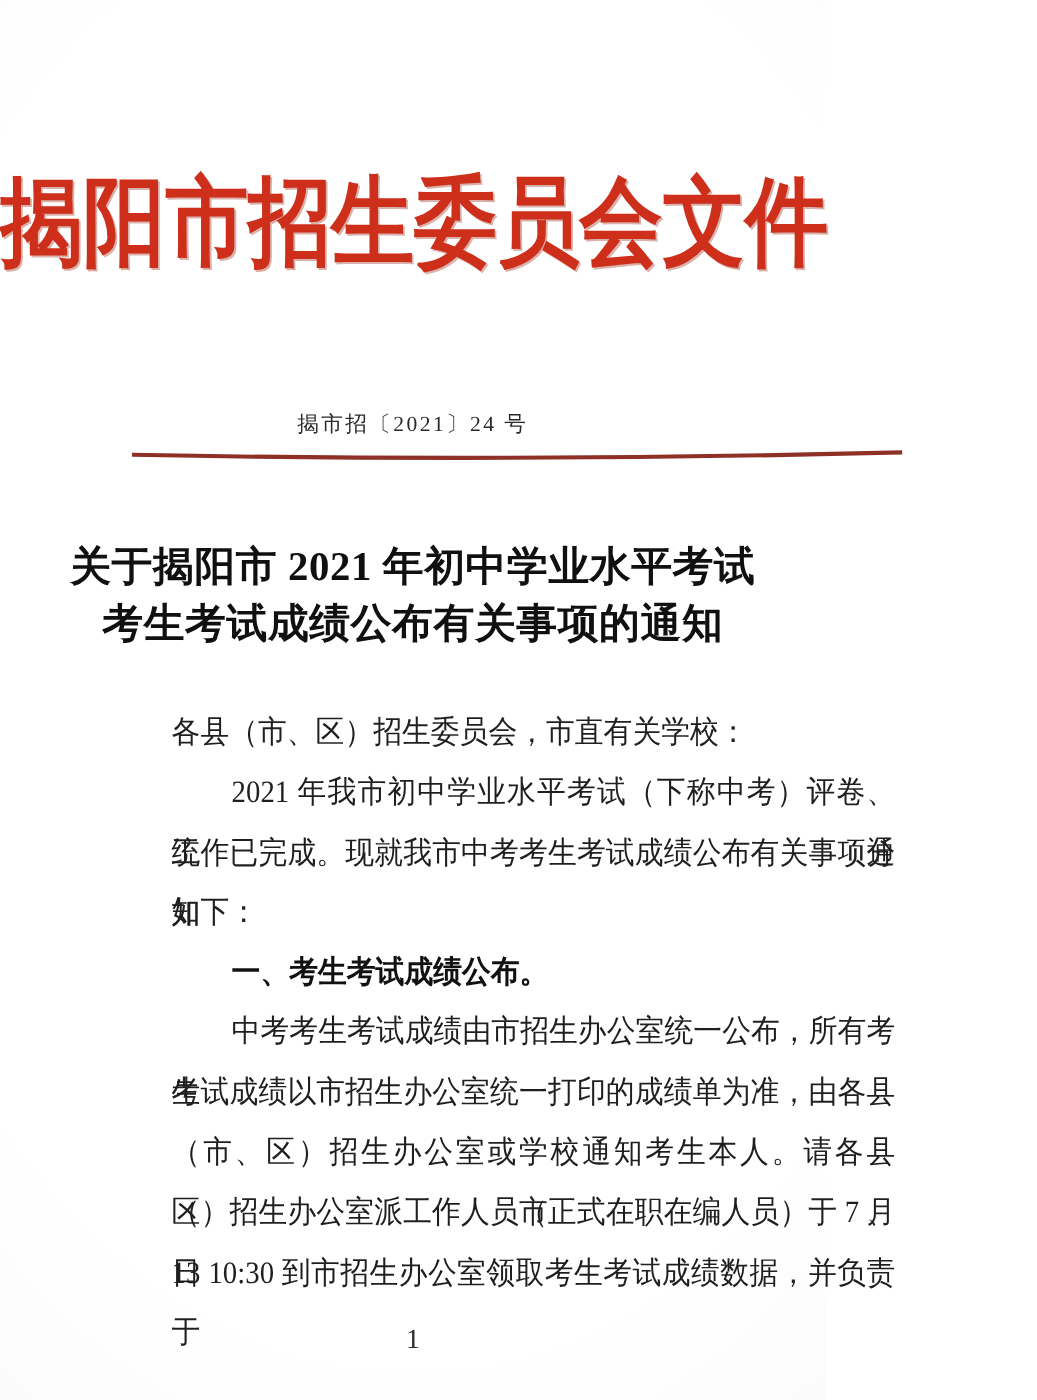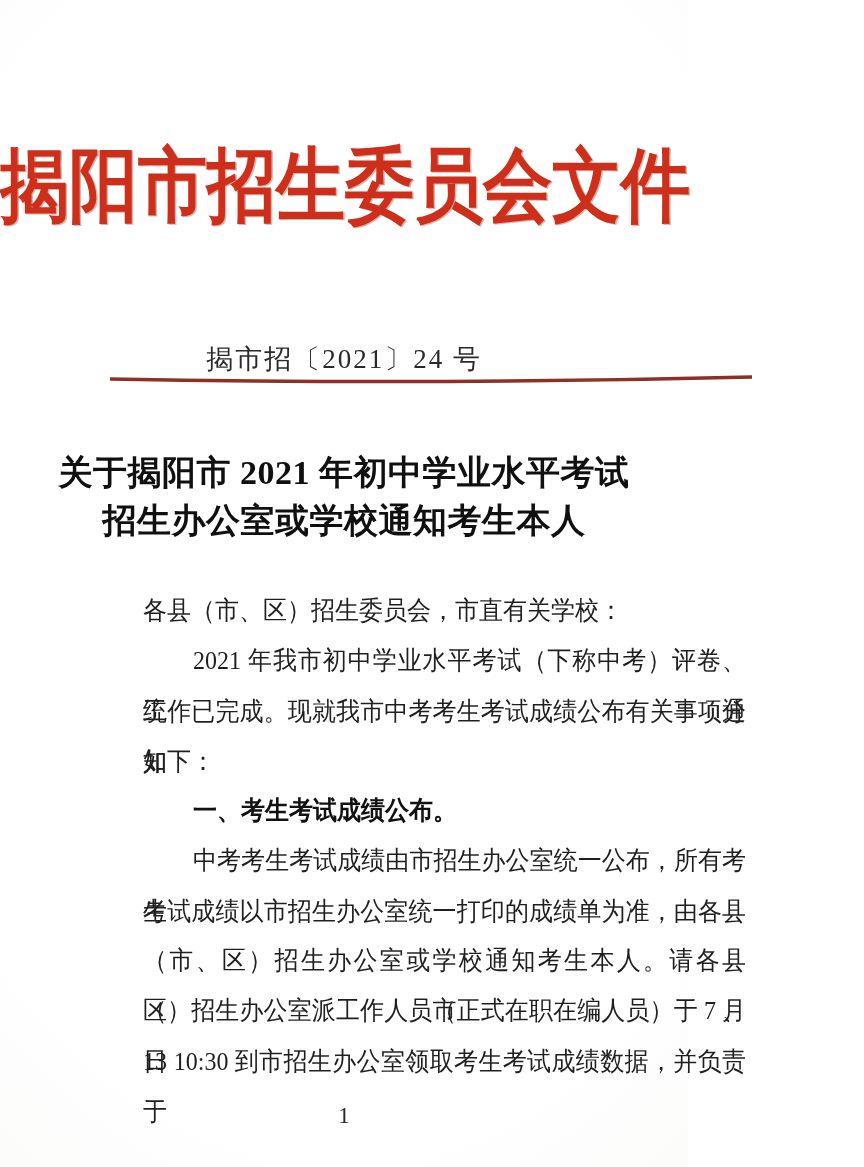--- a/index.html
+++ b/index.html
@@ -32,21 +32,21 @@
     transform-origin: top center;
     text-shadow: 1.5px 1.5px 0 rgba(150, 34, 18, 0.35);
   }
   
   .doc-number {
     position: absolute;
     top: 341px;
     left: 0;
     width: 100%;
     text-align: center;
-    font-size: 27px;
+    font-size: 18px;
     letter-spacing: 2px;
     color: #2a2a2a;
     white-space: nowrap;
   }
   
   .red-rule {
     position: absolute;
     top: 374px;
     left: 110px;
     display: block;
@@ -111,21 +111,21 @@
   <div class="red-header">揭阳市招生委员会文件</div>
 
   <div class="doc-number">揭市招〔2021〕24 号</div>
 
   <svg class="red-rule" width="642" height="14" viewBox="0 0 642 14" aria-hidden="true">
     <path d="M0,5 Q321,11 642,3" stroke="#8e3026" stroke-width="3.4" fill="none"></path>
   </svg>
 
   <div class="doc-title">
     <div>关于揭阳市 2021 年初中学业水平考试</div>
-    <div>招生办公室或学校通知考生本人</div>
+    <div>考生考试成绩公布有关事项的通知</div>
   </div>
 
   <div class="body-block">
     <div class="line">各县（市、区）招生委员会，市直有关学校：</div>
     <div class="line just indent">2021 年我市初中学业水平考试（下称中考）评卷、统分</div>
     <div class="line just">工作已完成。现就我市中考考生考试成绩公布有关事项通知</div>
     <div class="line">如下：</div>
     <div class="line bold-head indent">一、考生考试成绩公布。</div>
     <div class="line just indent">中考考生考试成绩由市招生办公室统一公布，所有考生</div>
     <div class="line just">考试成绩以市招生办公室统一打印的成绩单为准，由各县</div>

